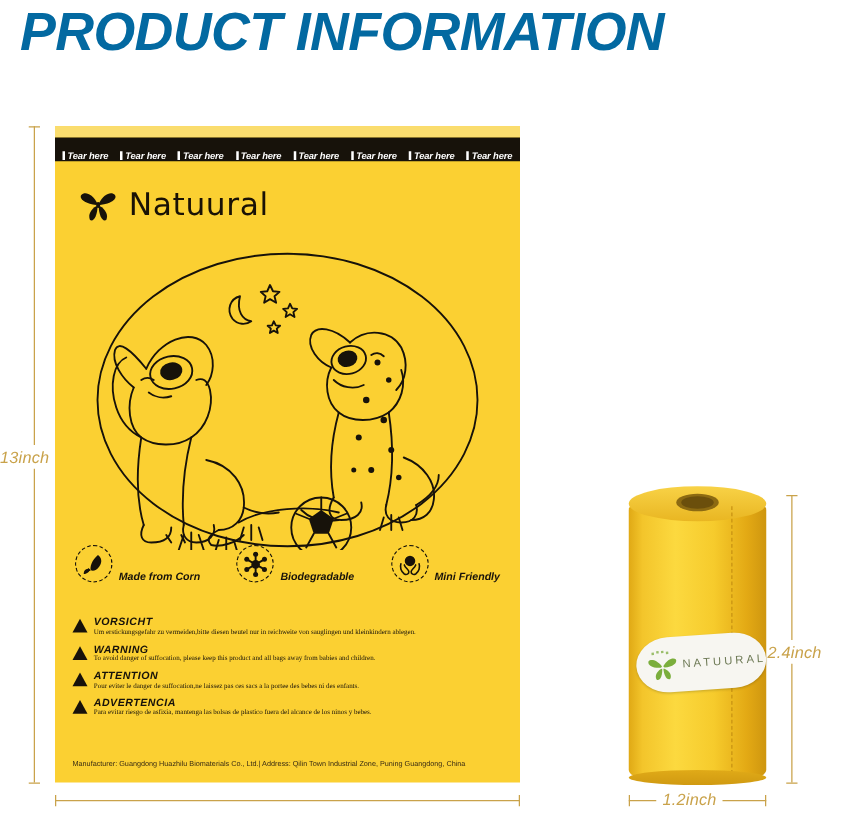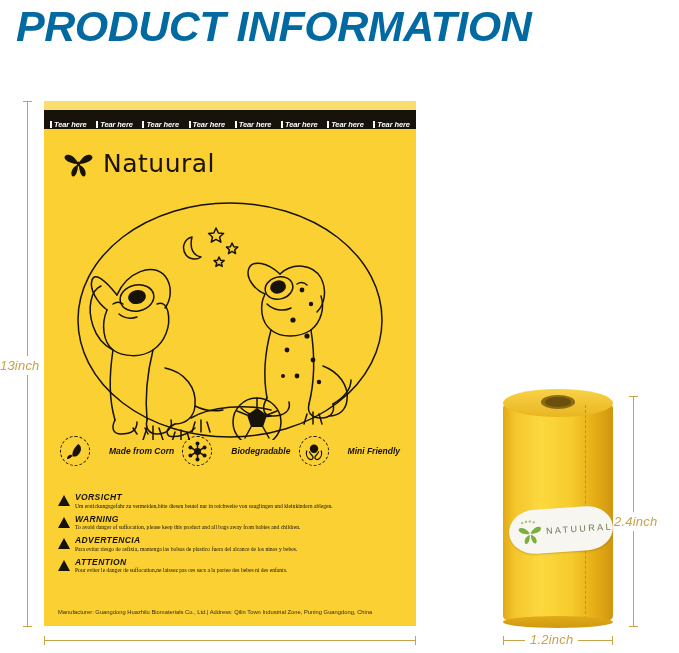--- a/index.html
+++ b/index.html
@@ -56,21 +56,21 @@
   .brand-name{font-size:25px;color:#1a1205;letter-spacing:.5px;font-family:"DejaVu Sans",sans-serif;}
 
   
   .illus{position:absolute;left:17px;top:99px;width:338px;height:240px;}
 
   
   .badges{
     position:absolute;left:16px;top:333px;width:340px;height:34px;
     display:flex;align-items:center;justify-content:space-between;
   }
-  .badge{display:flex;align-items:center;gap:19px;}
+  .badge{display:flex;align-items:flex-end;gap:5px;}
   .badge-ring{
     width:30px;height:30px;border:1.4px dashed #17120a;border-radius:50%;
     display:flex;align-items:center;justify-content:center;box-sizing:border-box;
   }
   .badge-text{font-size:8.5px;font-weight:bold;font-style:italic;color:#17120a;white-space:nowrap;}
 
   
   .warnings{position:absolute;left:14px;top:392px;width:348px;}
   .warn-row{display:flex;align-items:flex-start;gap:5px;margin-bottom:4.5px;}
   .warn-tri{
@@ -343,29 +343,29 @@
       <div class="warn-row">
         <div class="warn-tri"></div>
         <div class="warn-txt">
           <div class="warn-h">WARNING</div>
           <div class="warn-b">To avoid danger of suffocation, please keep this product and all bags away from babies and children.</div>
         </div>
       </div>
       <div class="warn-row">
         <div class="warn-tri"></div>
         <div class="warn-txt">
-          <div class="warn-h">ADVERTENCIA</div>
-          <div class="warn-b">Para evitar riesgo de asfixia, mantenga las bolsas de plastico fuera del alcance de los ninos y bebes.</div>
+          <div class="warn-h">ATTENTION</div>
+          <div class="warn-b">Pour eviter le danger de suffocation,ne laissez pas ces sacs a la portee des bebes ni des enfants.</div>
         </div>
       </div>
       <div class="warn-row">
         <div class="warn-tri"></div>
         <div class="warn-txt">
-          <div class="warn-h">ATTENTION</div>
-          <div class="warn-b">Pour eviter le danger de suffocation,ne laissez pas ces sacs a la portee des bebes ni des enfants.</div>
+          <div class="warn-h">ADVERTENCIA</div>
+          <div class="warn-b">Para evitar riesgo de asfixia, mantenga las bolsas de plastico fuera del alcance de los ninos y bebes.</div>
         </div>
       </div>
     </div>
 
     <div class="mfr">Manufacturer: Guangdong Huazhilu Biomaterials Co., Ltd.| Address: Qilin Town Industrial Zone, Puning Guangdong, China</div>
   </div>
 
   <div class="roll">
     <div class="roll-body"></div>
     <div class="roll-top"></div>

